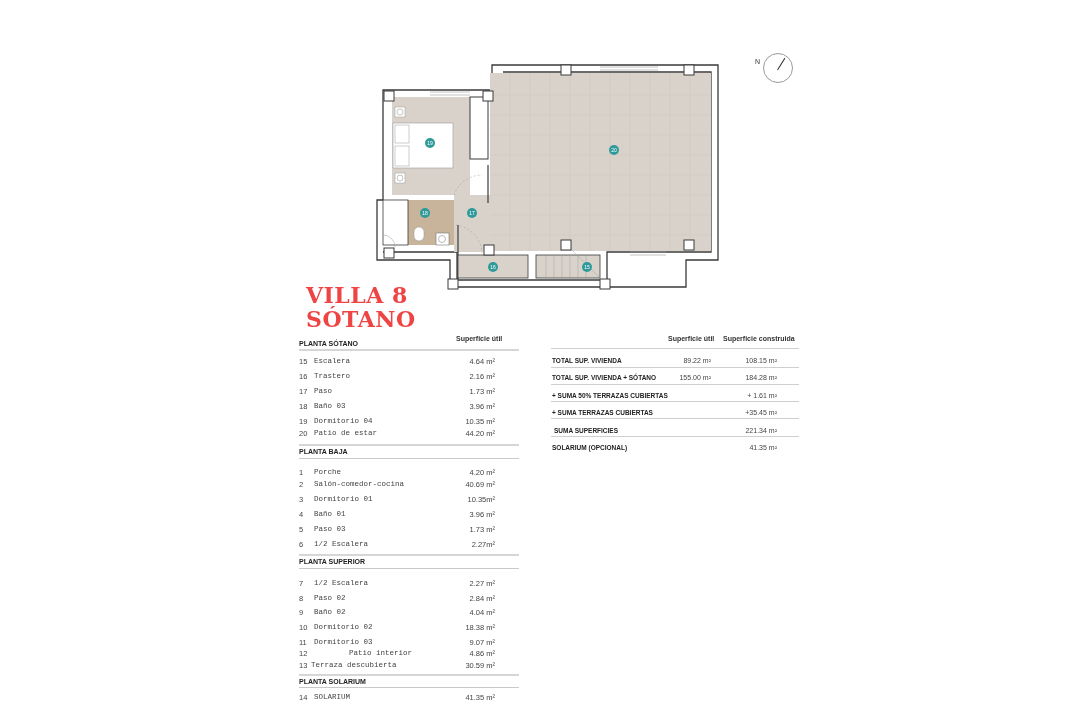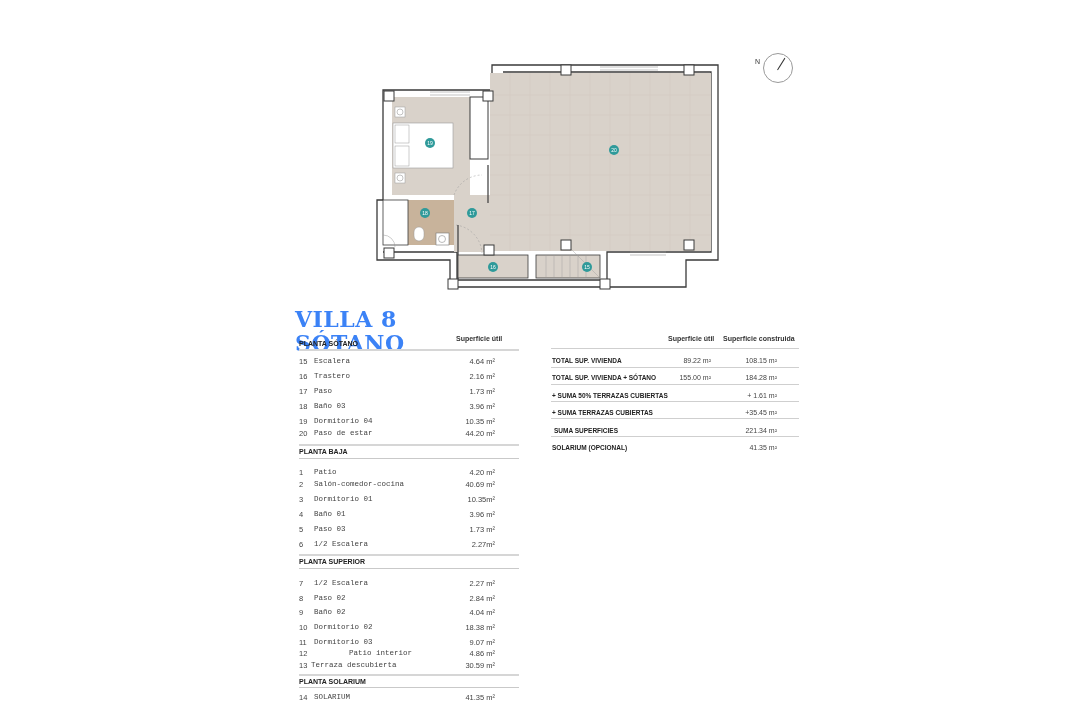--- a/index.html
+++ b/index.html
@@ -5,21 +5,21 @@
   * { box-sizing: border-box; margin: 0; padding: 0; }
   html, body { width: 1080px; height: 720px; background: #ffffff; overflow: hidden; }
   body { position: relative; font-family: "Liberation Sans", sans-serif; color: #2a2a2a; }
 
   .plan { position: absolute; left: 370px; top: 55px; width: 360px; height: 240px; }
   .compass { position: absolute; left: 752px; top: 52px; width: 44px; height: 34px; }
   .compass .n { position: absolute; left: 3px; top: 6px; font-size: 7px; color: #333; }
   .compass .ring { position: absolute; left: 11px; top: 1px; width: 30px; height: 30px; border: 1px solid #9a9a9a; border-radius: 50%; }
   .compass .needle { position: absolute; left: 25px; top: 4px; width: 1px; height: 14px; background: #333; transform-origin: bottom center; transform: rotate(32deg); }
 
-  .title { position: absolute; left: 295px; top: 283px; font-family: "DejaVu Serif", serif; font-weight: bold; font-size: 22px; line-height: 24px; color: #3b82f6; letter-spacing: 0.5px; margin-top: 24px; }
+  .title { position: absolute; left: 306px; top: 283px; font-family: "DejaVu Serif", serif; font-weight: bold; font-size: 22px; line-height: 24px; color: #ef4444; letter-spacing: 0.5px; }
 
   .ltable { position: absolute; left: 299px; top: 333px; width: 220px; font-size: 7.5px; }
   .colhead { position: absolute; font-weight: bold; font-size: 7px; color: #333; }
   .sect-head { position: absolute; left: 0; width: 220px; font-weight: bold; font-size: 7px; color: #222; }
   .rule { position: absolute; left: 0; width: 220px; height: 1px; background: #c9c9c9; }
   .rule.thick { height: 2px; background: #d6d6d6; }
   .row { position: absolute; left: 0; width: 196px; height: 10px; font-size: 7.5px; color: #444; }
   .row .num { position: absolute; left: 0; top: 0; }
   .row .lbl { position: absolute; left: 15px; top: 0; font-family: Liberation Mono, monospace; }
   .row .val { position: absolute; right: 0; top: 0; }
@@ -178,30 +178,30 @@
       <span class="lbl">Baño 03</span>
       <span class="val">3.96 m²</span>
     </div>
   <div class="row" style="top:84px;">
       <span class="num">19</span>
       <span class="lbl">Dormitorio 04</span>
       <span class="val">10.35 m²</span>
     </div>
   <div class="row" style="top:96px;">
       <span class="num">20</span>
-      <span class="lbl">Paso de estar</span>
+      <span class="lbl">Patio de estar</span>
       <span class="val">44.20 m²</span>
     </div>
   <div class="rule thick" style="top:111px;"></div>
 
   <div class="sect-head" style="top:115px;">PLANTA BAJA</div>
   <div class="rule" style="top:125px;"></div>
   <div class="row" style="top:135px;">
       <span class="num">1</span>
-      <span class="lbl">Patio</span>
+      <span class="lbl">Porche</span>
       <span class="val">4.20 m²</span>
     </div>
   <div class="row" style="top:147px;">
       <span class="num">2</span>
       <span class="lbl">Salón-comedor-cocina</span>
       <span class="val">40.69 m²</span>
     </div>
   <div class="row" style="top:162px;">
       <span class="num">3</span>
       <span class="lbl">Dormitorio 01</span>

